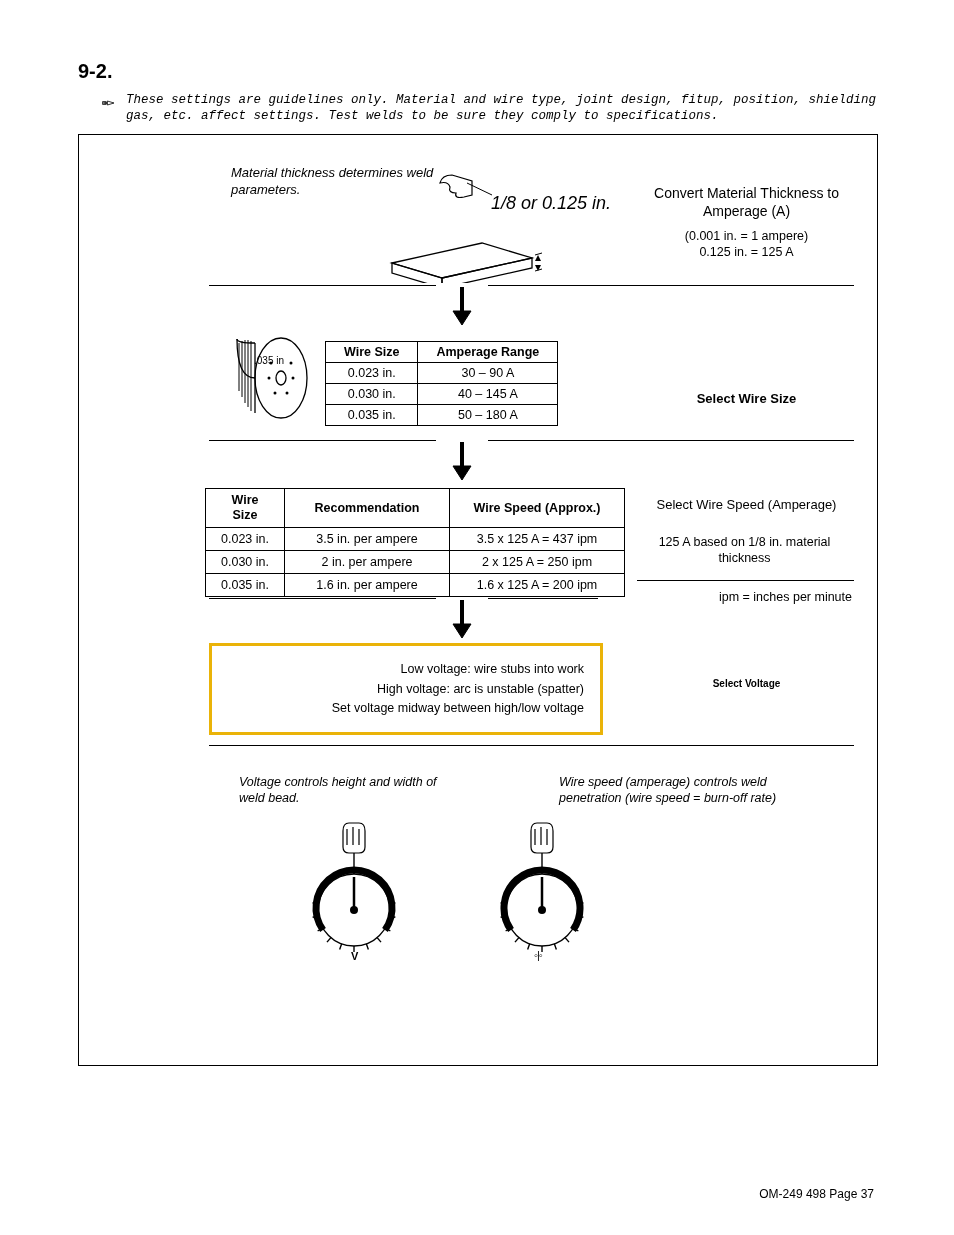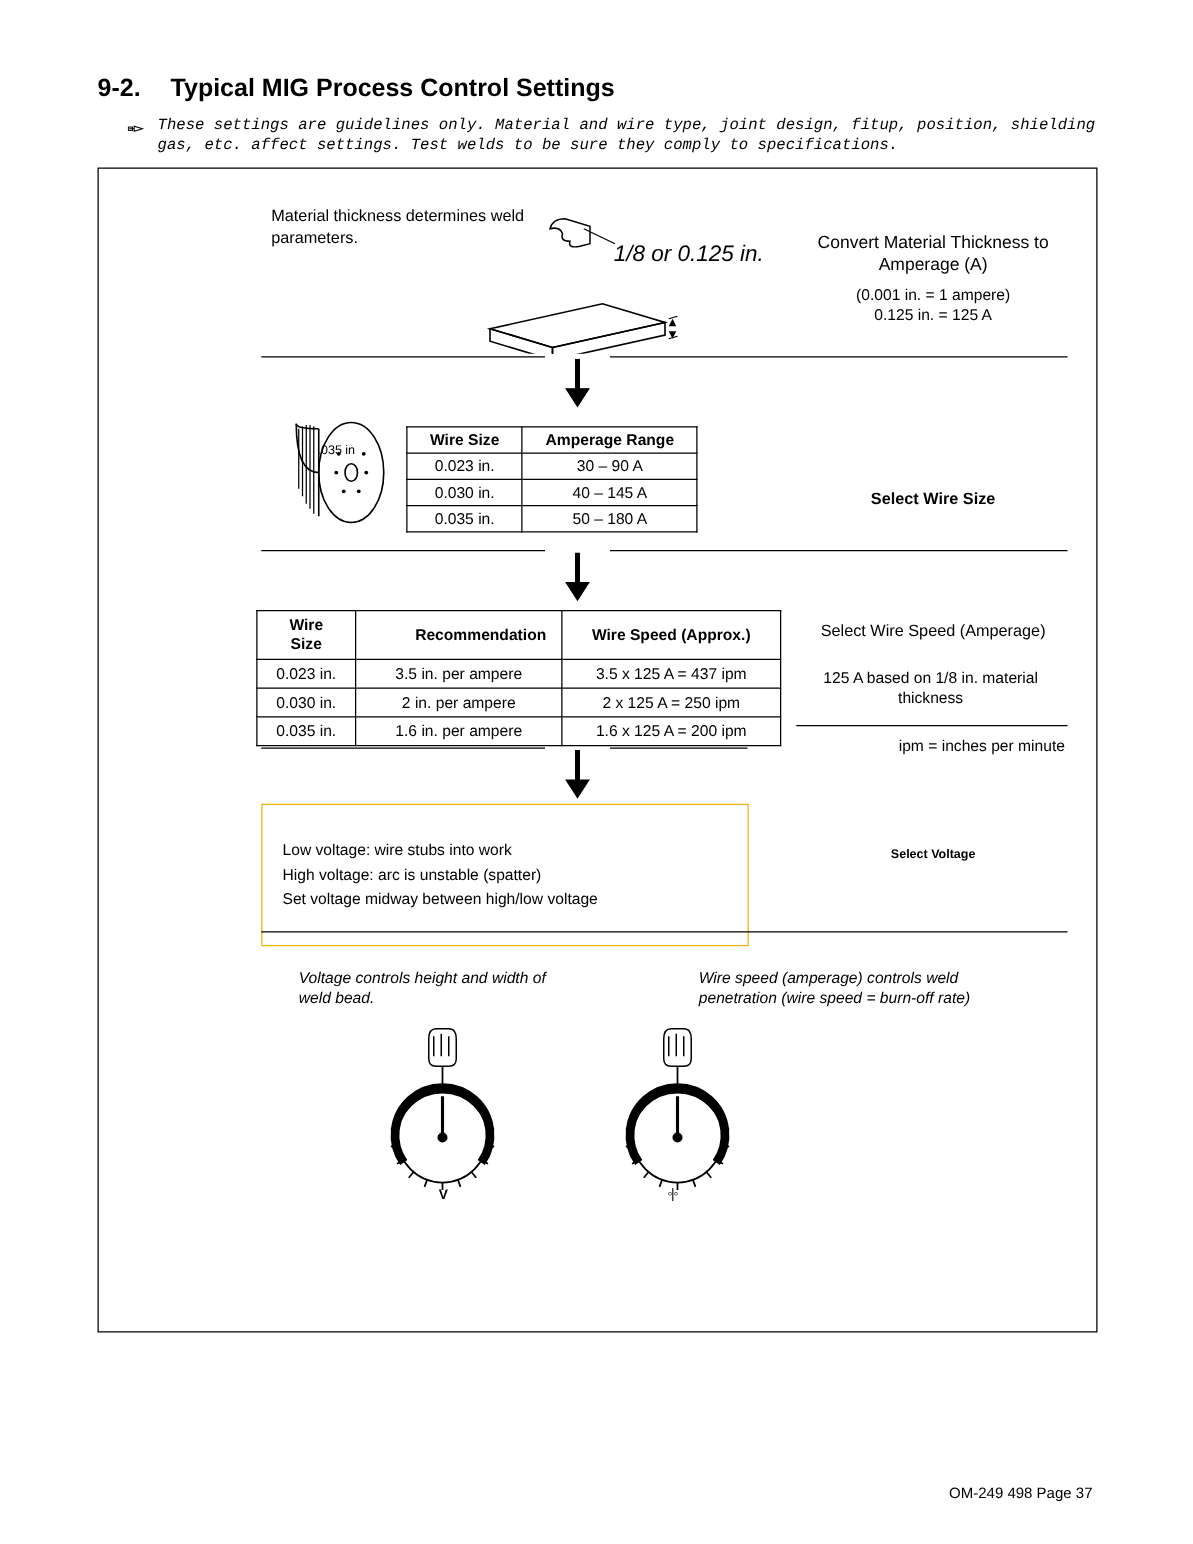--- a/index.html
+++ b/index.html
@@ -49,22 +49,23 @@
   .outer-box{
     border:1px solid #000;
     position:relative;
     height:930px;
     margin-top:6px;
   }
 
   
   .step1-caption{
     position:absolute;
-    left:138px; top:30px;
+    left:152px; top:30px;
     width:210px;
+    font-style:italic;
     font-size:13px;
     line-height:1.25;
   }
   .mat-svg{position:absolute; left:278px; top:28px;}
   .mat-label{
     position:absolute;
     left:412px; top:58px;
     font-size:18px;
     font-style:italic;
   }
@@ -135,23 +136,23 @@
   .step3-foot{
     position:absolute; left:558px; top:455px; width:215px;
     text-align:right; font-size:12.5px;
   }
 
   
   .volt-box{
     position:absolute;
     left:130px; top:508px;
     width:356px;
-    border:1px solid #eab308;
-    padding:27px 16px;
-    text-align:left;
+    border:3px solid #eab308;
+    padding:14px 16px;
+    text-align:right;
     font-size:12.5px;
     line-height:1.55;
   }
   .step4-title{
     position:absolute; left:570px; top:543px; width:195px;
     text-align:center; font-weight:bold; font-size:10px;
   }
 
   
   .knob-caption{
@@ -175,21 +176,20 @@
     font-size:12px;
   }
 </style>
 </head>
 <body>
 
 <div class="page">
 
   <h1>
     <span>9-2.</span>
-    <span>Typical MIG Process Control Settings</span>
   </h1>
 
   <div class="note-row">
     <svg class="hand" viewBox="0 0 24 24">
       <path d="M2 12h6V9l10 3-10 3v-3H2z" fill="none" stroke="#000" stroke-width="1.2"></path>
       <rect x="1" y="10" width="5" height="4" fill="none" stroke="#000" stroke-width="1.2"></rect>
     </svg>
     <span class="note-text">These settings are guidelines only. Material and wire type, joint design, fitup, position, shielding gas, etc. affect settings. Test welds to be sure they comply to specifications.</span>
   </div>
 
@@ -272,21 +272,21 @@
     <div class="row-divider" style="top:305px; left:409px; width:366px;"></div>
     <svg class="arrow-down" style="top:307px;" viewBox="0 0 22 40">
       <line x1="11" y1="0" x2="11" y2="26" stroke="#000" stroke-width="4"></line>
       <polygon points="2,24 20,24 11,38"></polygon>
     </svg>
 
     <table class="speed-table">
       <tbody>
           <tr>
         <th style="width:54px;">Wire Size</th>
-        <th style="width:140px;text-align:right;">Recommendation</th>
+        <th style="width:140px;">Recommendation</th>
         <th style="width:150px;">Wire Speed (Approx.)</th>
       </tr>
       <tr>
             <td>0.023 in.</td>
             <td>3.5 in. per ampere</td>
             <td>3.5 x 125 A = 437 ipm</td>
           </tr>
       <tr>
             <td>0.030 in.</td>
             <td>2 in. per ampere</td>

